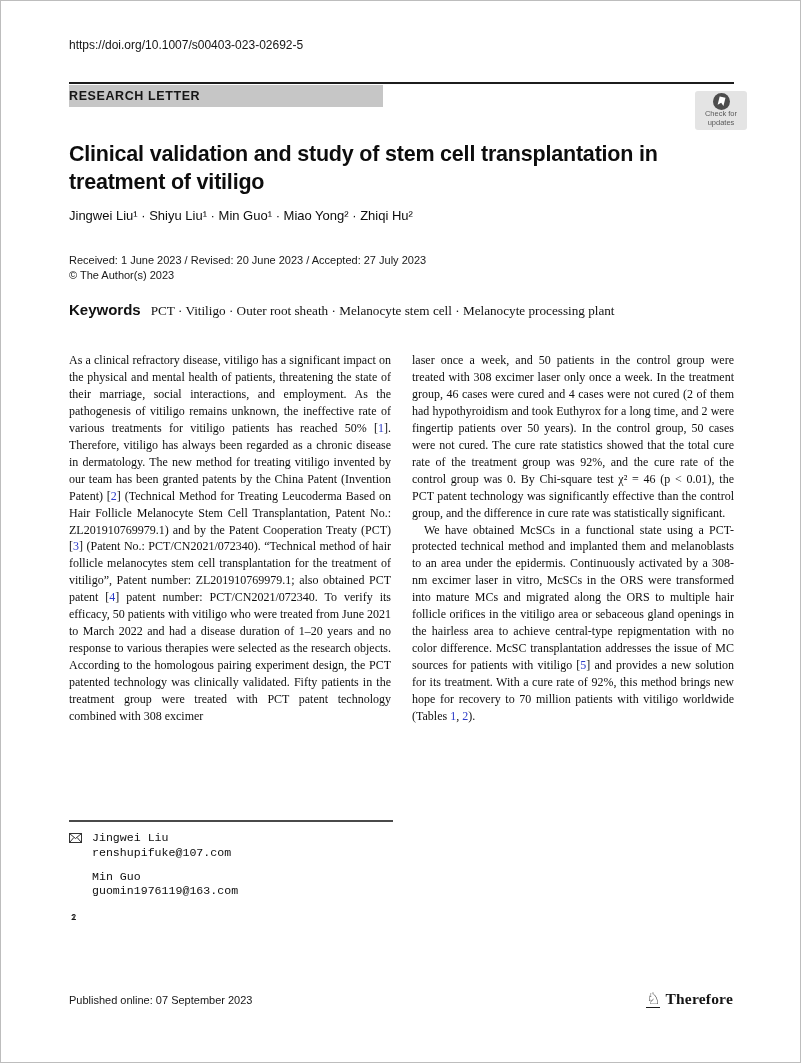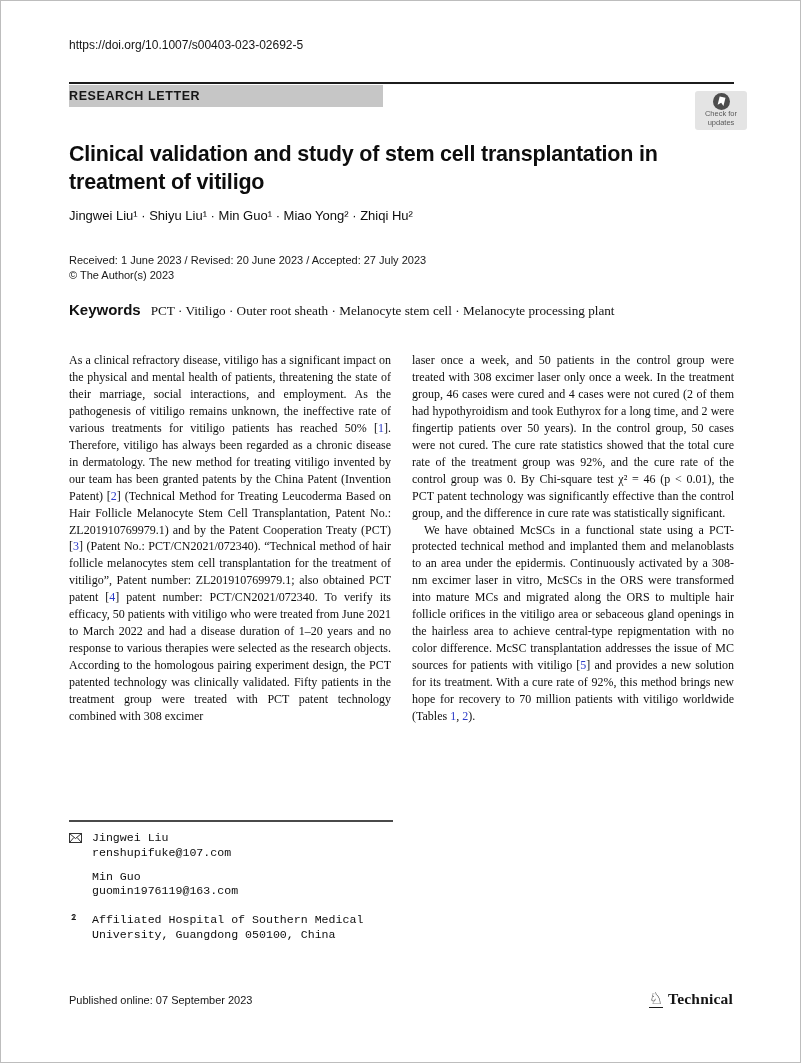--- a/index.html
+++ b/index.html
@@ -136,21 +136,20 @@
   <div class="corr-entry">
     <div>Min Guo</div>
     <div class="email">guomin1976119@163.com</div>
   </div>
 
   <div class="affil">
     <span class="marker">1</span>
   </div>
   <div class="affil">
     <span class="marker">2</span>
-    <span>Affiliated Hospital of Southern Medical University, Guangdong 050100, China</span>
   </div>
 </div>
 
 <div class="published">Published online: 07 September 2023</div>
 <div class="springer-logo">
   <span class="springer-horse">♘</span>
-  <span class="springer-word">Technical</span>
+  <span class="springer-word">Therefore</span>
 </div>
 
 </body></html>

